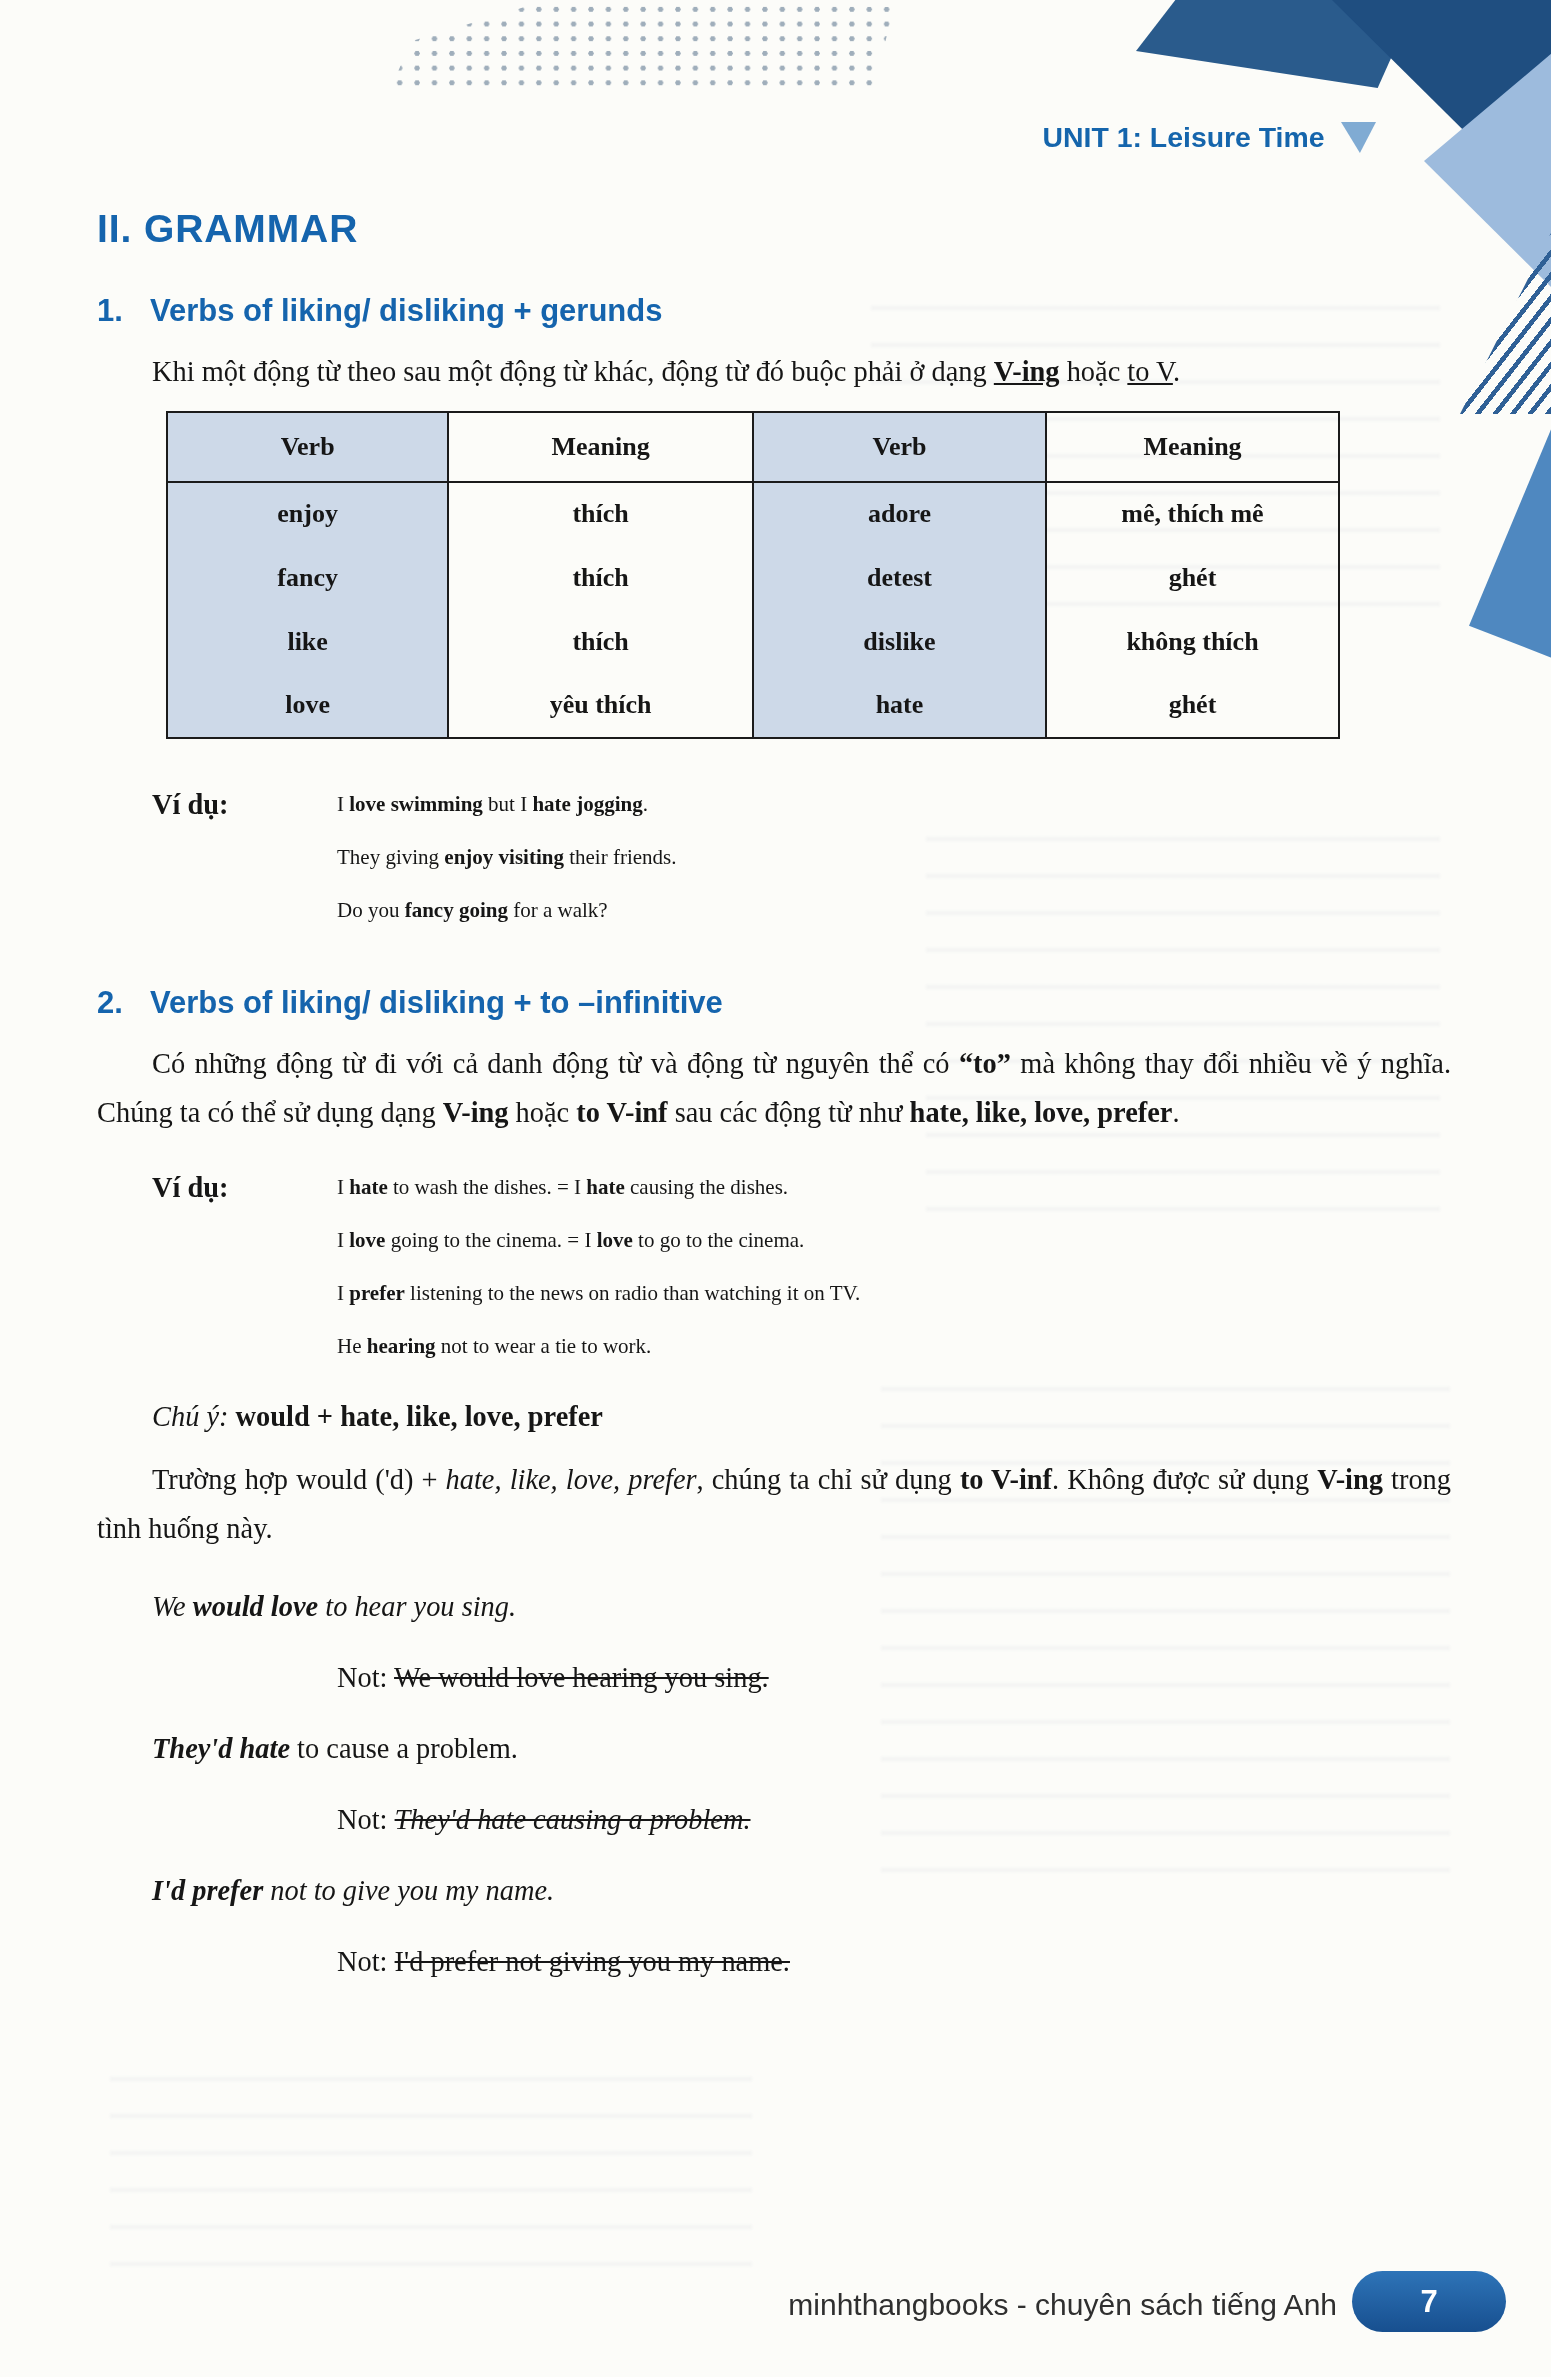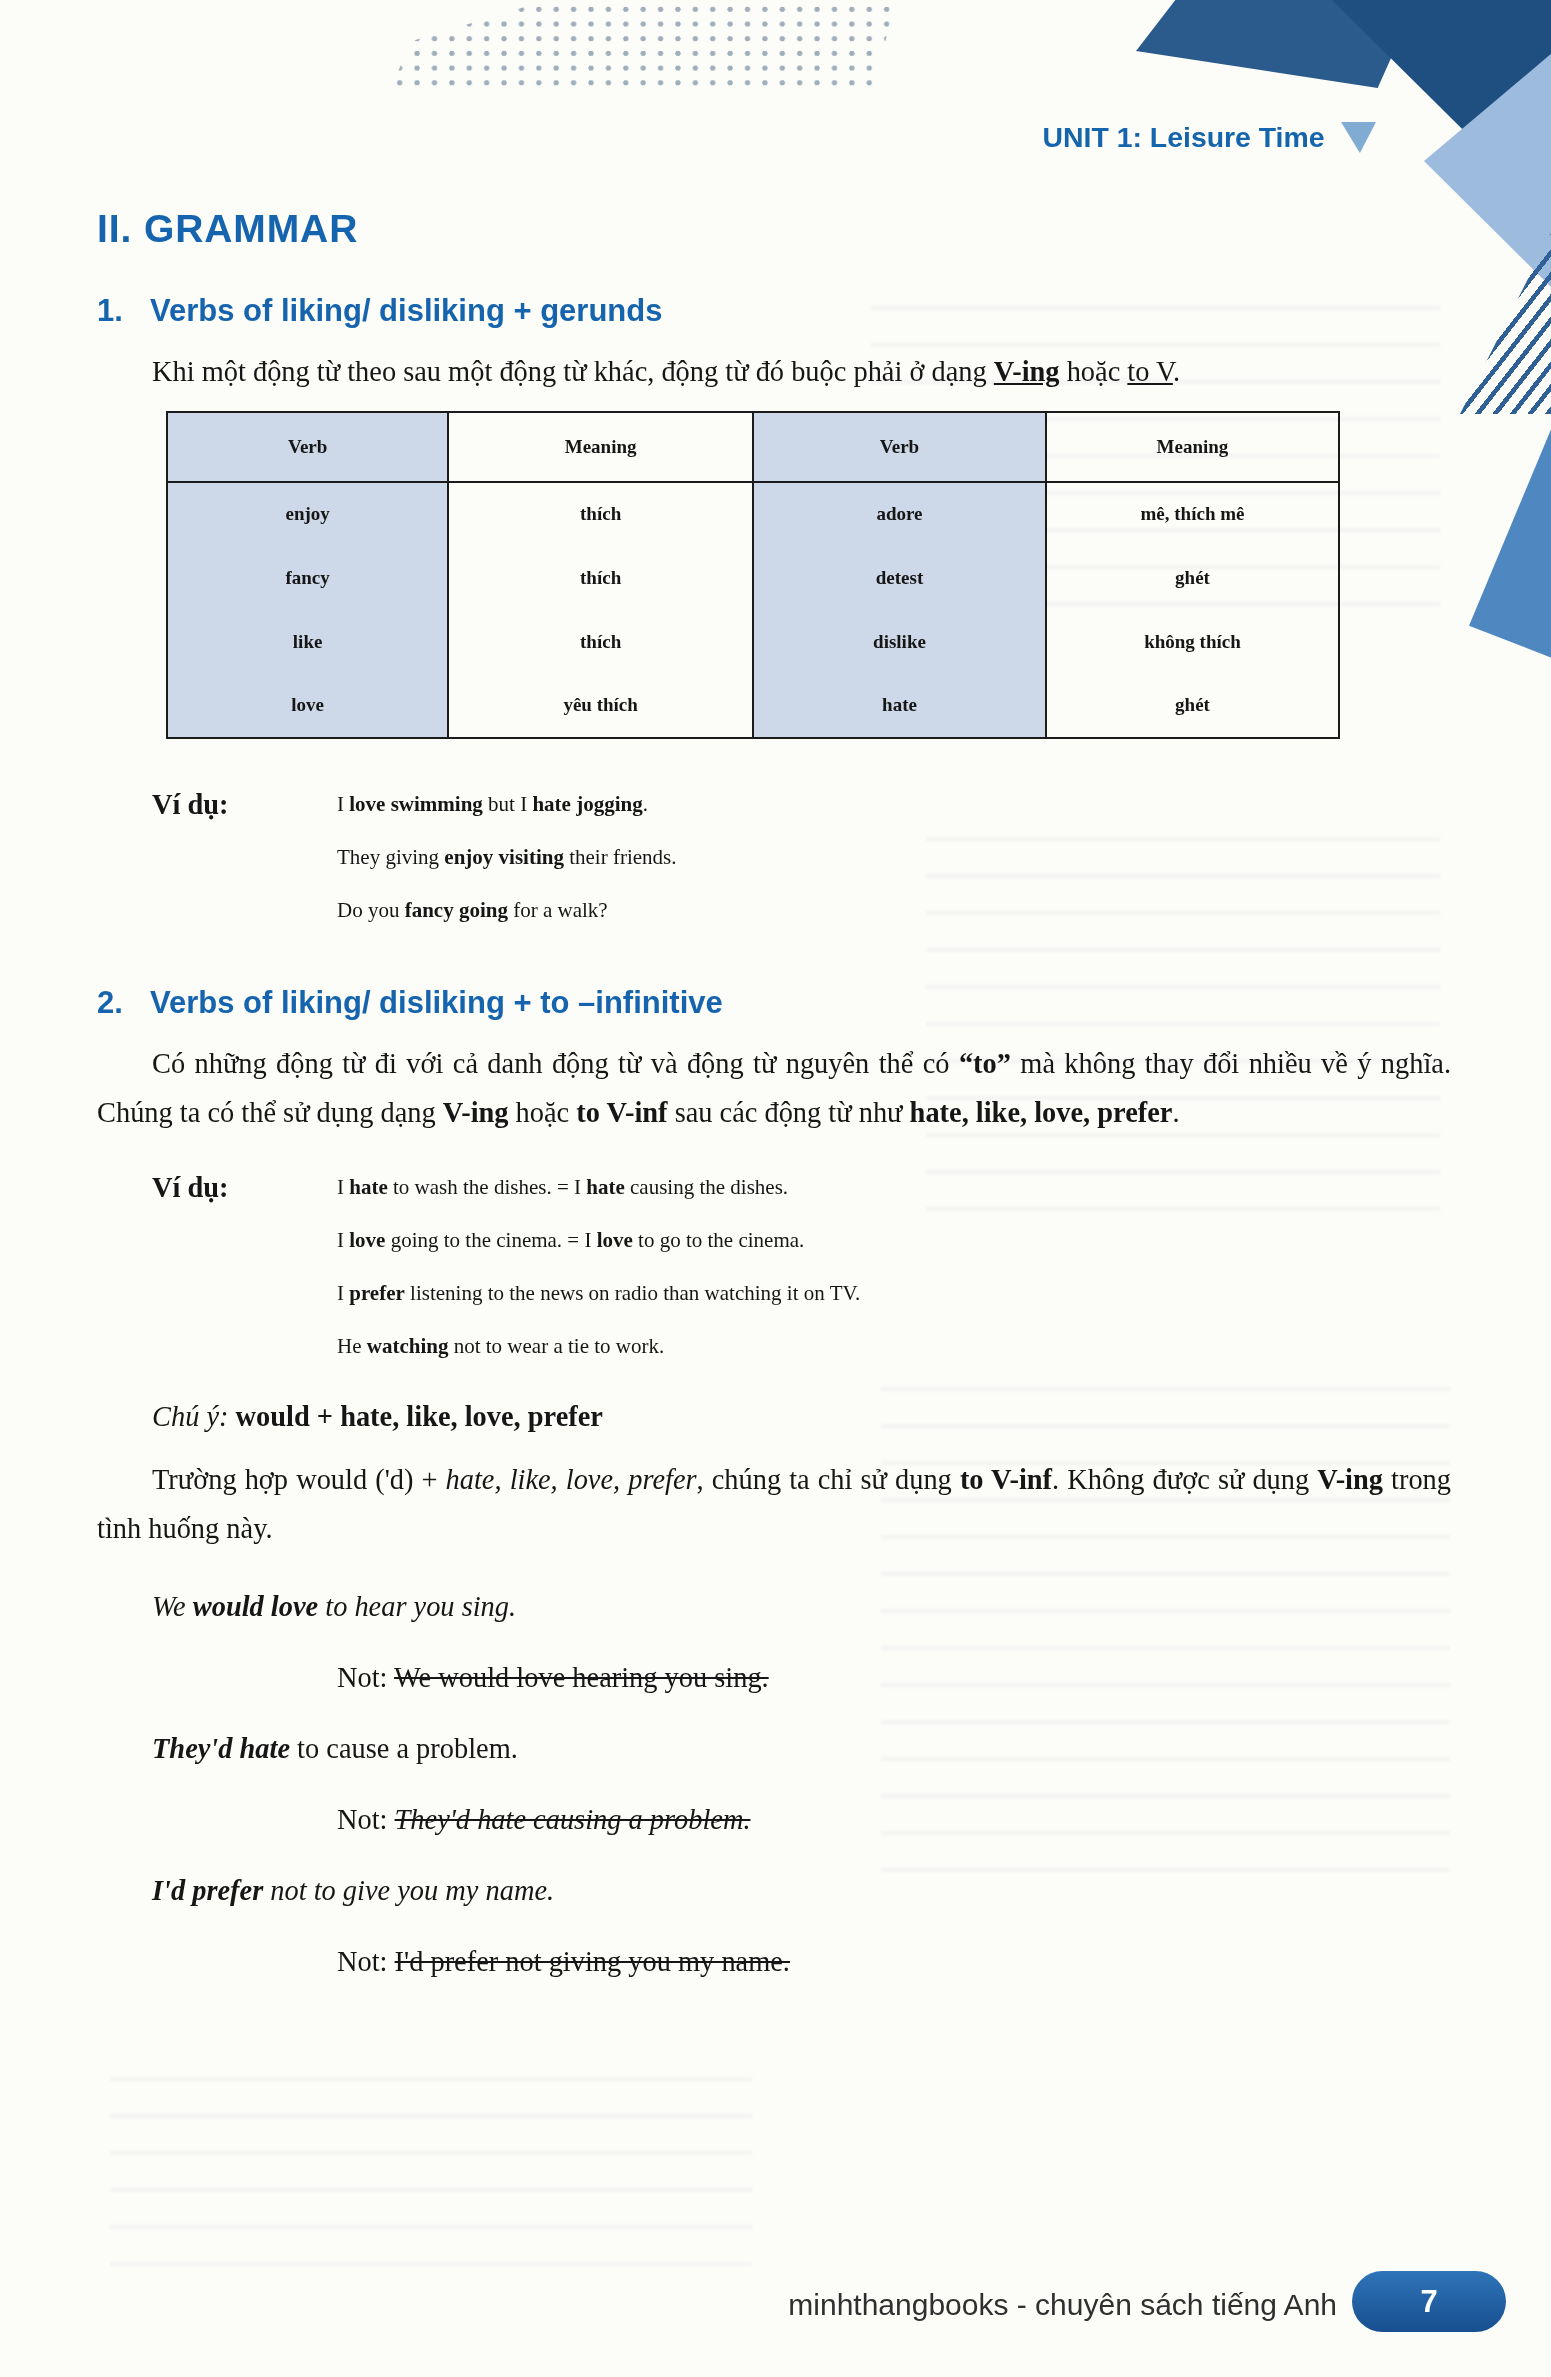--- a/index.html
+++ b/index.html
@@ -97,21 +97,21 @@
     width:1174px;
     margin:14.7px 0 39px 69px;
     border-collapse:collapse;
     table-layout:fixed;
     border:2.8px solid #1b1b1b;
   }
   .verb-table th, .verb-table td {
     border-left:2.8px solid #1b1b1b;
     text-align:center;
     vertical-align:middle;
-    font-size:19px;
+    font-size:26px;
     font-weight:700;
   }
   .verb-table th:first-child, .verb-table td:first-child { border-left:none; }
   .verb-table th { height:70px; border-bottom:2.8px solid #1b1b1b; }
   .verb-table td { height:64px; font-weight:700; }
   .verb-table col.c1 { width:24%; }
   .verb-table col.c2 { width:26%; }
   .verb-table col.c3 { width:25%; }
   .verb-table col.c4 { width:25%; }
   .tint { background:#cdd9e8; }
@@ -248,21 +248,21 @@
   </div>
 
   <p class="para indent"><span>Có những động từ đi với cả danh động từ và động từ nguyên thể có </span><span style="font-weight: bold;">“to”</span><span> mà không thay đổi nhiều về ý nghĩa. Chúng ta có thể sử dụng dạng </span><span style="font-weight: bold;">V-ing</span><span> hoặc </span><span style="font-weight: bold;">to V-inf</span><span> sau các động từ như </span><span style="font-weight: bold;">hate, like, love, prefer</span><span>.</span></p>
 
   <div class="example-block" style="margin-bottom:27.5px">
     <div class="ex-label">Ví dụ:</div>
     <div class="ex-lines">
       <div class="ex-line"><span>I </span><span style="font-weight: bold;">hate</span><span> to wash the dishes. = I </span><span style="font-weight: bold;">hate</span><span> causing the dishes.</span></div>
       <div class="ex-line"><span>I </span><span style="font-weight: bold;">love</span><span> going to the cinema. = I </span><span style="font-weight: bold;">love</span><span> to go to the cinema.</span></div>
       <div class="ex-line"><span>I </span><span style="font-weight: bold;">prefer</span><span> listening to the news on radio than watching it on TV.</span></div>
-      <div class="ex-line"><span>He </span><span style="font-weight: bold;">watching</span><span> not to wear a tie to work.</span></div>
+      <div class="ex-line"><span>He </span><span style="font-weight: bold;">hearing</span><span> not to wear a tie to work.</span></div>
     </div>
   </div>
 
   <div class="note-line"><span style="font-style: italic;">Chú ý:</span><span> </span><span style="font-weight: bold;">would + hate, like, love, prefer</span></div>
 
   <p class="para indent"><span>Trường hợp would ('d) + </span><span style="font-style: italic;">hate, like, love, prefer</span><span>, chúng ta chỉ sử dụng </span><span style="font-weight: bold;">to V-inf</span><span>. Không được sử dụng </span><span style="font-weight: bold;">V-ing</span><span> trong tình huống này.</span></p>
 
   <div class="would-examples">
     <div class="w-line"><span style="font-style: italic;">We </span><span style="font-weight: bold; font-style: italic;">would love</span><span style="font-style: italic;"> to hear you sing.</span></div>
     <div class="w-line not"><span>Not: </span><span style="text-decoration: line-through;">We would love hearing you sing.</span></div>

